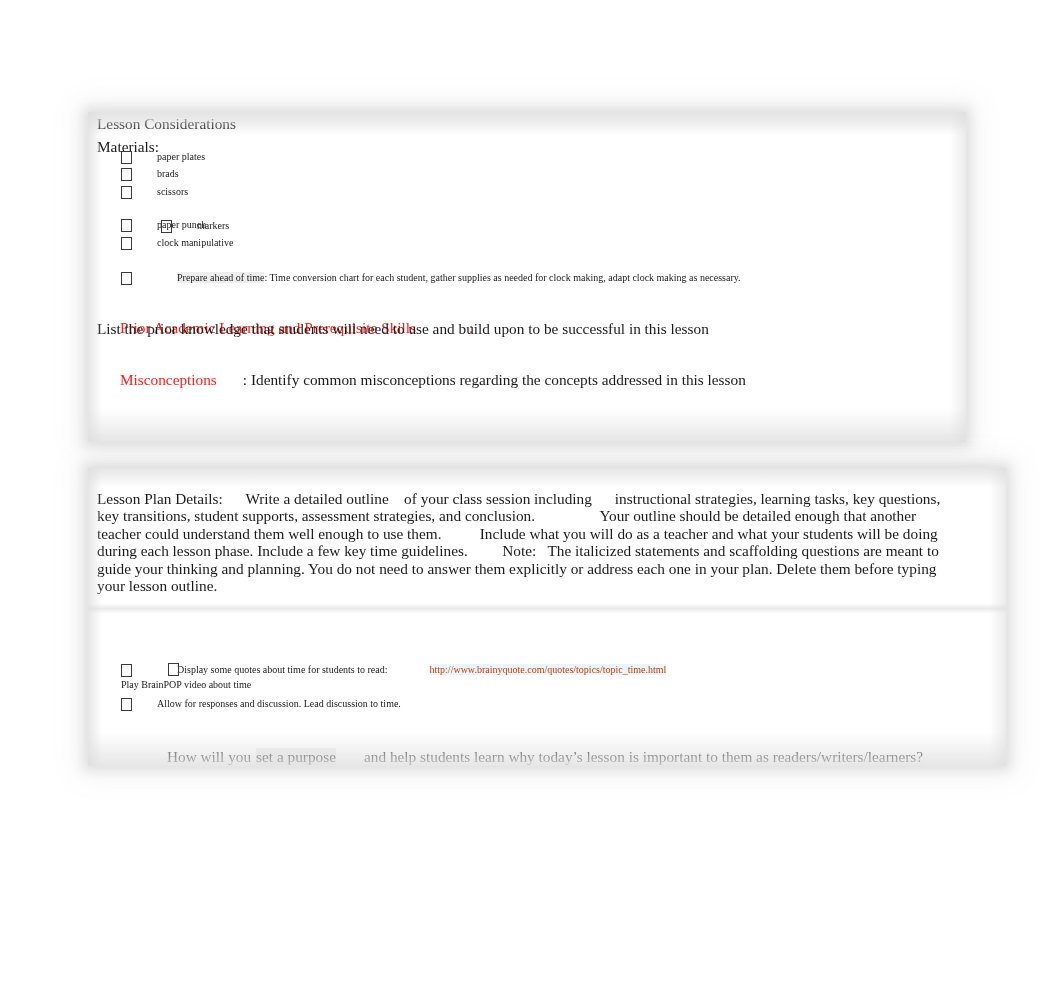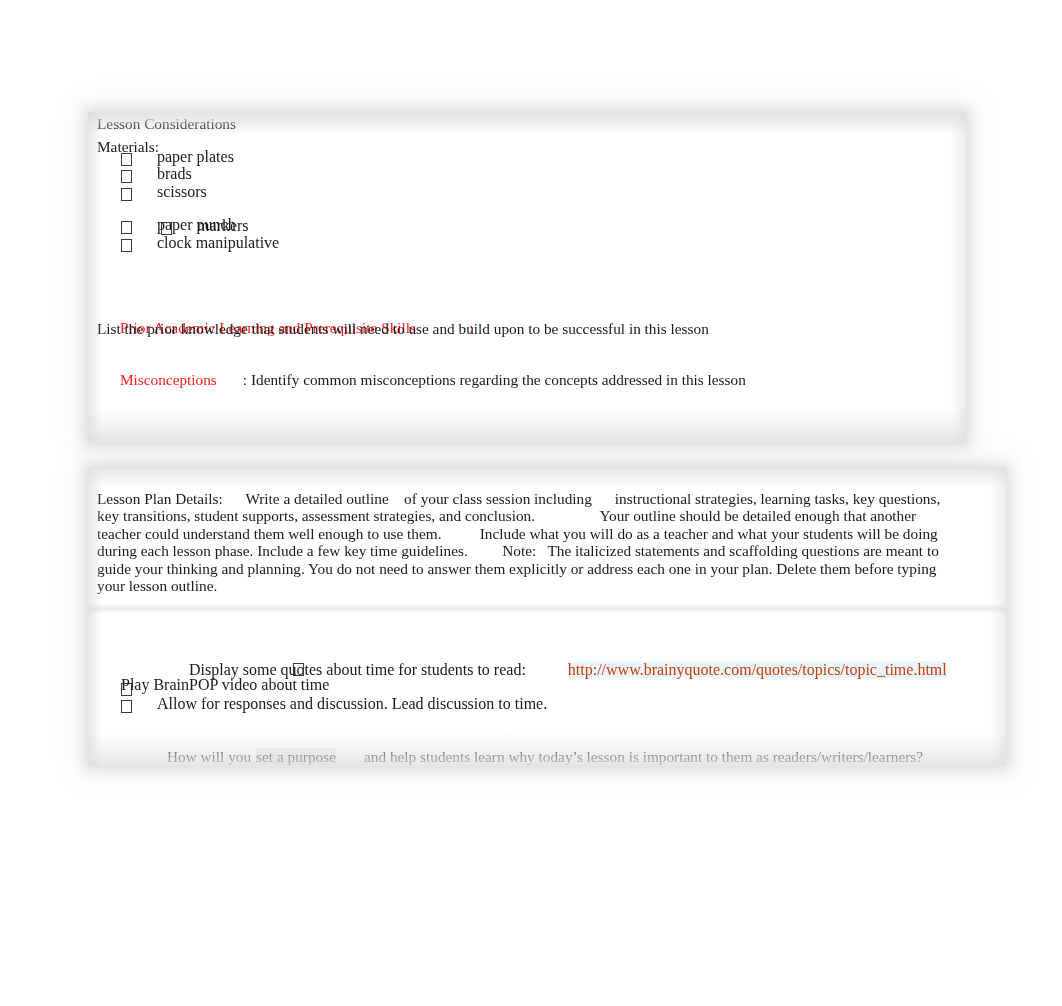--- a/index.html
+++ b/index.html
@@ -82,22 +82,22 @@
     background: rgba(232,232,232,0.75);
   }
   .hl-blue {
     background: rgba(222,236,246,0.6);
   }
 
   
   .bullet-row {
     position: absolute;
     display: flex;
-    align-items: flex-end;
-    font-size: 16px;
+    align-items: center;
+    font-size: 10px;
     line-height: 17.6px;
   }
   .bullet-glyph {
     width: 11px;
     min-width: 11px;
     height: 13px;
     margin-top: 2px;
     border: 1.15px solid #3a3a3a;
     box-sizing: border-box;
     margin-right: 25px;
@@ -147,20 +147,26 @@
     </div>
     <div class="bullet-row" style="left:49px; top:105px;padding-left:24px;">
       <span class="bullet-glyph"></span>
       <span class="bullet-text">markers</span>
     </div>
     <div class="bullet-row" style="left:33px; top:122px;">
       <span class="bullet-glyph"></span>
       <span class="bullet-text">clock manipulative</span>
     </div>
 
+    <div class="bullet-row" style="left:33px; top:139px; width:790px;">
+      <span class="bullet-glyph"></span>
+      <span class="bullet-text" style="display:block;">
+        <span class="hl">Prepare ahead of time</span><span>: Time conversion chart for each student, gather supplies as needed for clock making, adapt clock making as necessary.</span>
+      </span>
+    </div>
 
     <div class="doc-text" style="left:9px; top:189px;">
       <span class="red">Prior Academic Learning and Prerequisite Skills</span><span style="display:inline-block; width:53px;"></span><span class="red">:</span>
     </div>
     <div class="doc-text" style="left:9px; top:208px;">List the prior knowledge that students will need to use and build upon to be successful in this lesson</div>
 
     <div class="doc-text" style="left:9px; top:241px;">
       <span class="red">Misconceptions</span><span style="display:inline-block; width:26px;"></span><span>: Identify common misconceptions regarding the concepts addressed in this lesson</span>
     </div>
 

